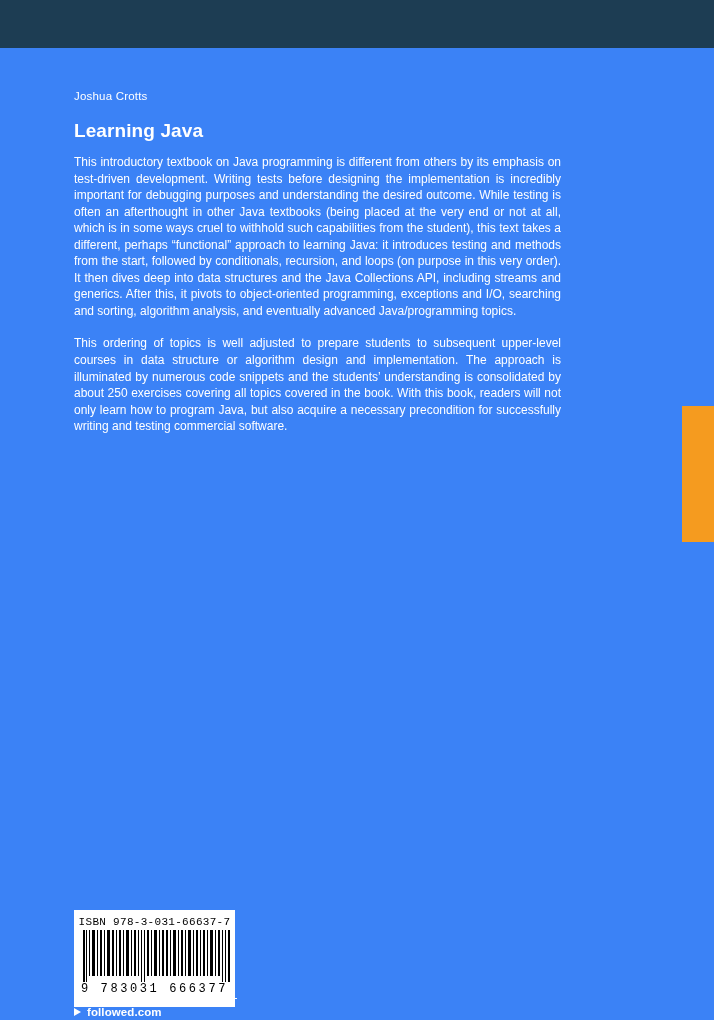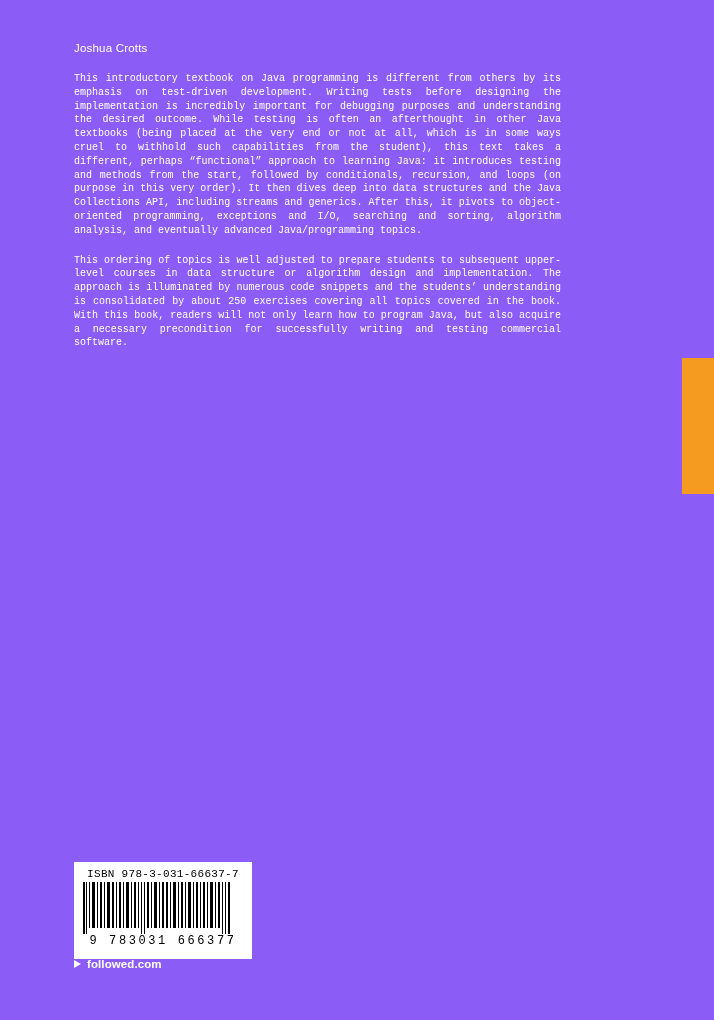--- a/index.html
+++ b/index.html
@@ -12,21 +12,22 @@
     background: #1d3d53;
     font-family: "Liberation Serif", serif;
     overflow: hidden;
     position: relative;
   }
 
   
   .cover {
     position: absolute;
     inset: 0;
-    background: #8b5cf6;
+    background: #3b82f6;
+    margin-top: 48px;
   }
 
   
   .accent-tab {
     position: absolute;
     right: 0;
     top: 358px;
     width: 32px;
     height: 136px;
     background: #f59b1f;
@@ -58,35 +59,35 @@
 
   .subtitle {
     font-family: "Liberation Sans", sans-serif;
     font-size: 12.5px;
     color: #ffffff;
     margin: 0 0 26px 0;
     letter-spacing: 0.1px;
   }
 
   .blurb {
-    font-family: Liberation Mono, monospace;
-    font-size: 10px;
+    font-family: Liberation Sans, sans-serif;
+    font-size: 12px;
     line-height: 1.38;
     color: #ffffff;
     text-align: justify;
     margin: 0 0 16px 0;
     hyphens: auto;
   }
 
   
   .barcode-block {
     position: absolute;
     left: 74px;
     top: 862px;
-    width: 178px;
+    width: 161px;
     background: #ffffff;
     border: 1px solid #ffffff;
     padding: 0;
     box-sizing: border-box;
   }
   .isbn-text {
     font-family: "Liberation Mono", monospace;
     font-size: 11px;
     color: #000000;
     text-align: center;
@@ -143,20 +144,21 @@
 </style>
 </head>
 <body>
 
 <div class="cover">
 
   <div class="accent-tab"></div>
 
   <div class="content">
     <p class="author">Joshua Crotts</p>
+    <h1 class="title">Learning Java</h1>
     <p class="blurb">This introductory textbook on Java programming is different from others by its emphasis on test-driven development. Writing tests before designing the implementation is incredibly important for debugging purposes and understanding the desired outcome. While testing is often an afterthought in other Java textbooks (being placed at the very end or not at all, which is in some ways cruel to withhold such capabilities from the student), this text takes a different, perhaps “functional” approach to learning Java: it introduces testing and methods from the start, followed by conditionals, recursion, and loops (on purpose in this very order). It then dives deep into data structures and the Java Collections API, including streams and generics. After this, it pivots to object-oriented programming, exceptions and I/O, searching and sorting, algorithm analysis, and eventually advanced Java/programming topics.</p>
     <p class="blurb">This ordering of topics is well adjusted to prepare students to subsequent upper-level courses in data structure or algorithm design and implementation. The approach is illuminated by numerous code snippets and the students’ understanding is consolidated by about 250 exercises covering all topics covered in the book. With this book, readers will not only learn how to program Java, but also acquire a necessary precondition for successfully writing and testing commercial software.</p>
   </div>
 
   <div class="barcode-block">
     <div class="isbn-text">ISBN  978-3-031-66637-7</div>
     <svg class="barcode-bars" viewBox="0 0 147 52" preserveAspectRatio="none">
       <rect x="0" y="0" width="2" height="52" fill="#000"></rect>
       <rect x="3" y="0" width="1" height="52" fill="#000"></rect>
       <rect x="6" y="0" width="1" height="46" fill="#000"></rect>

